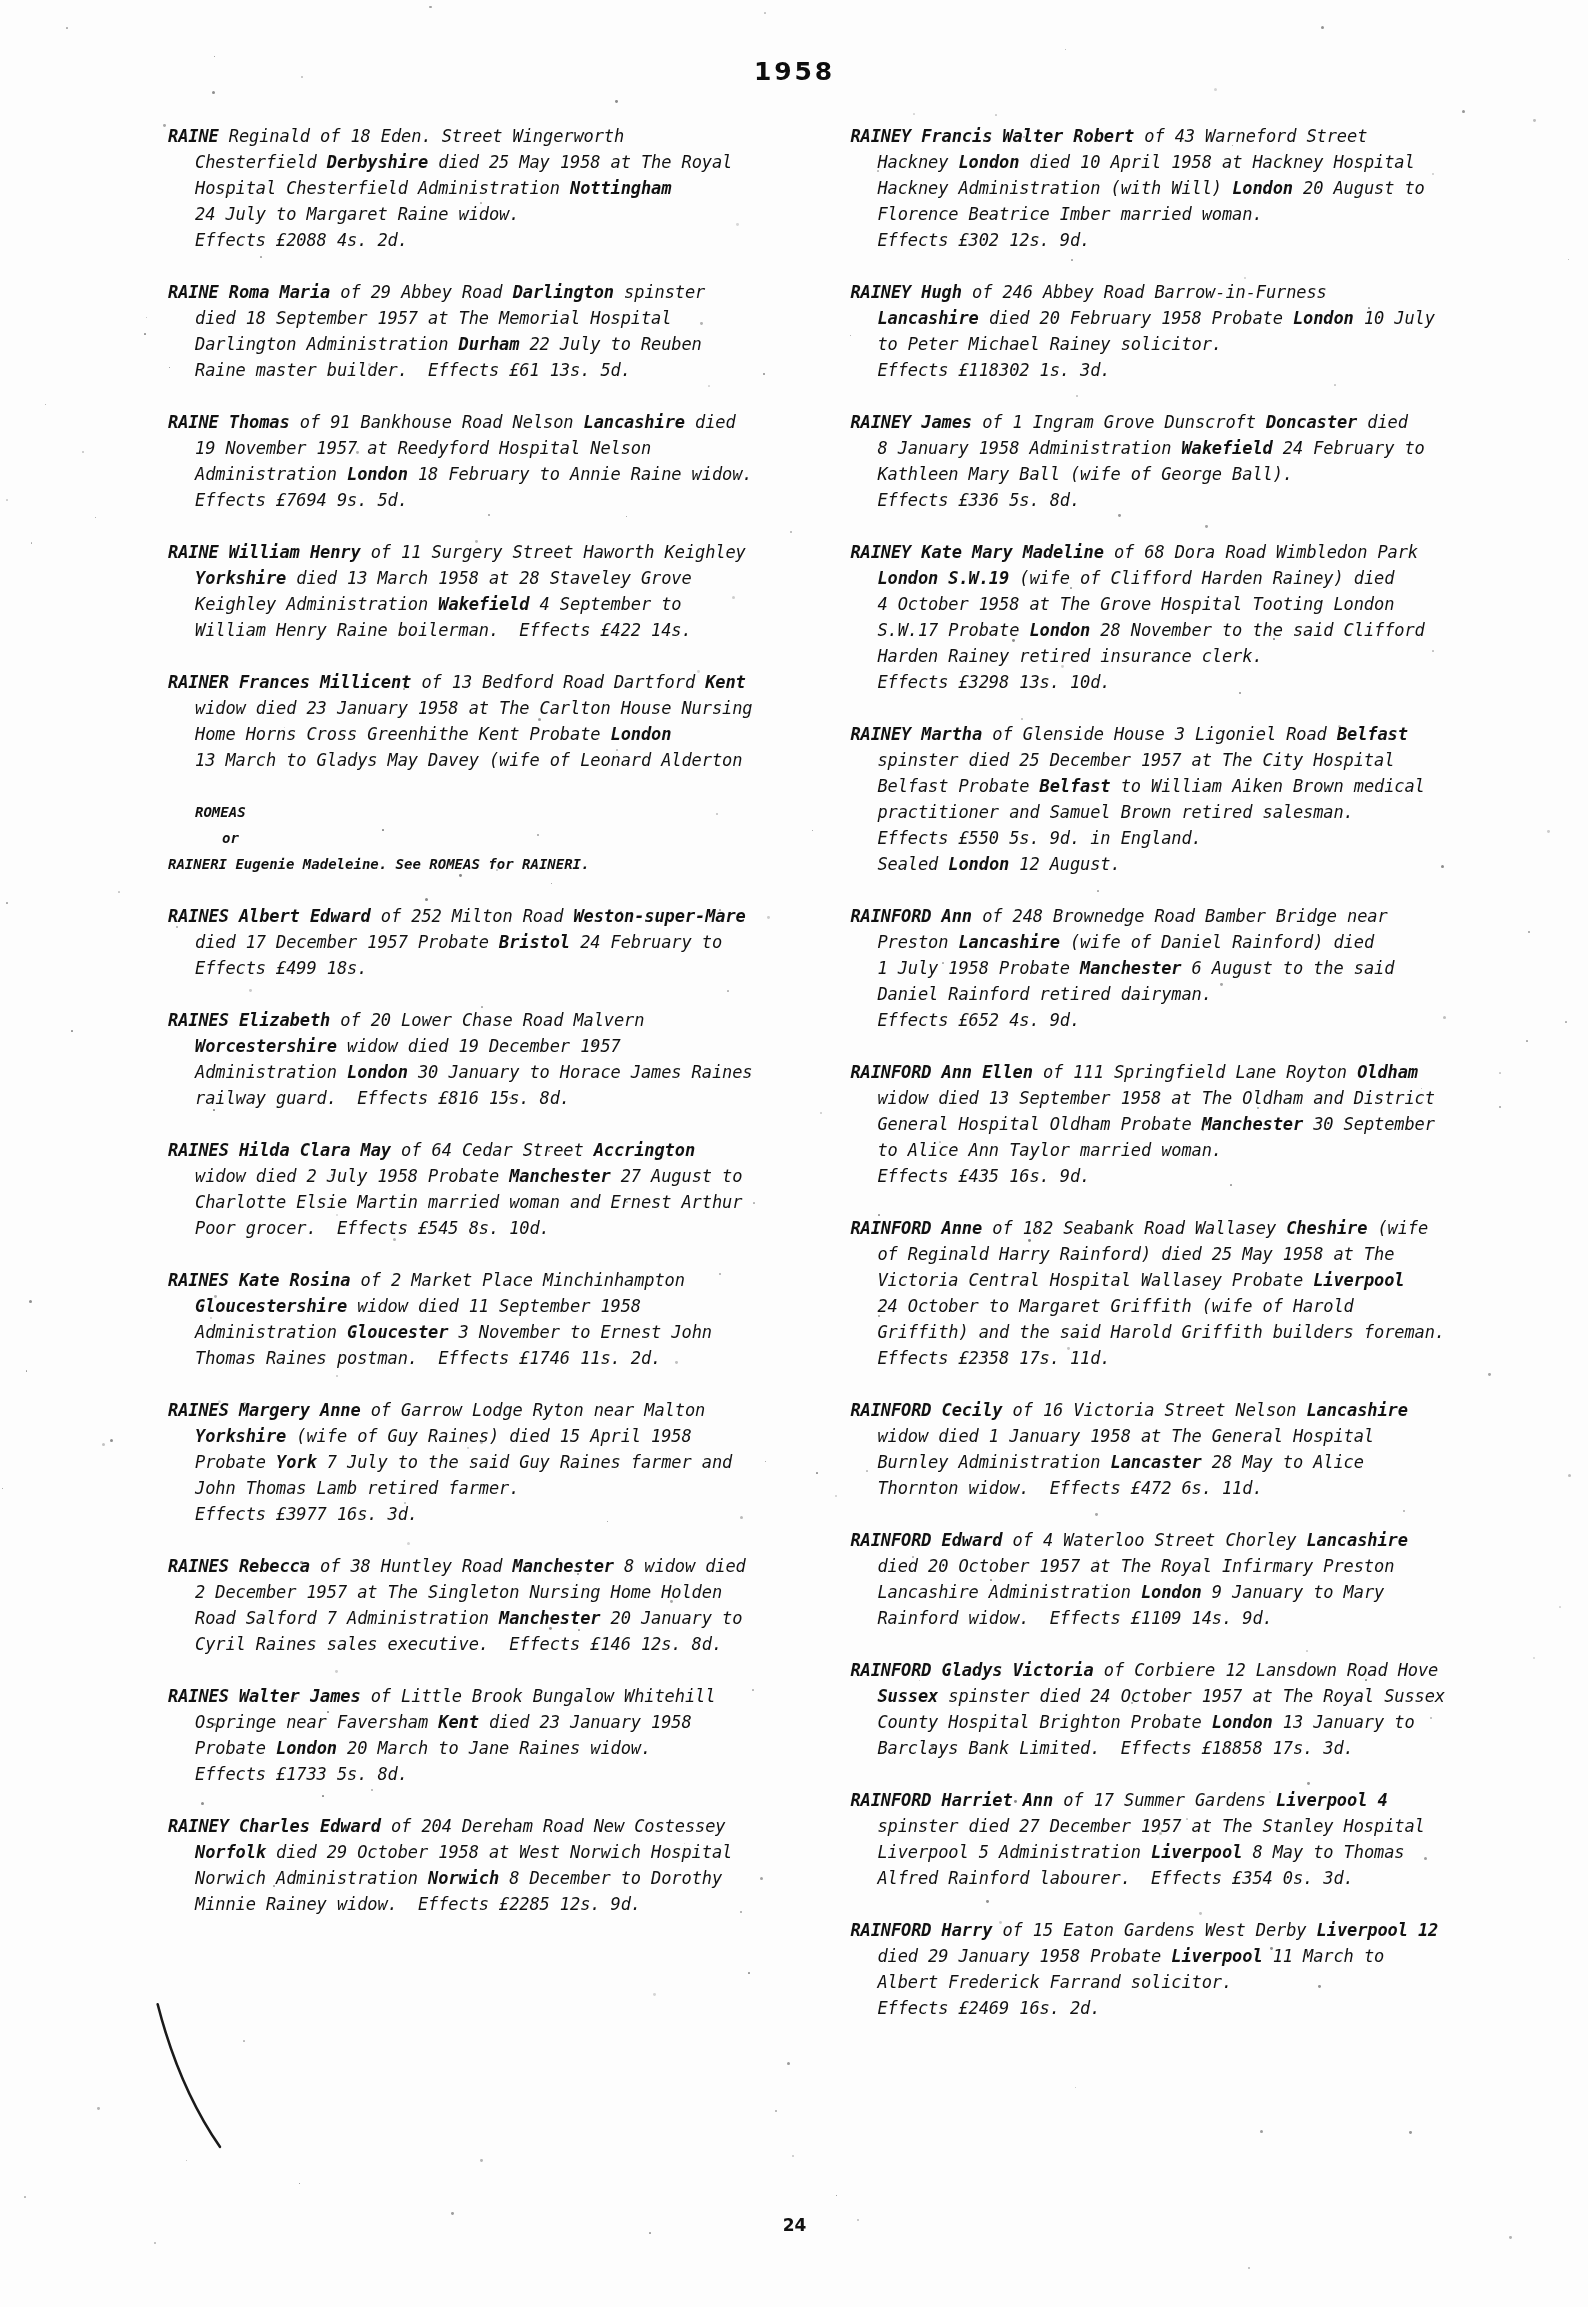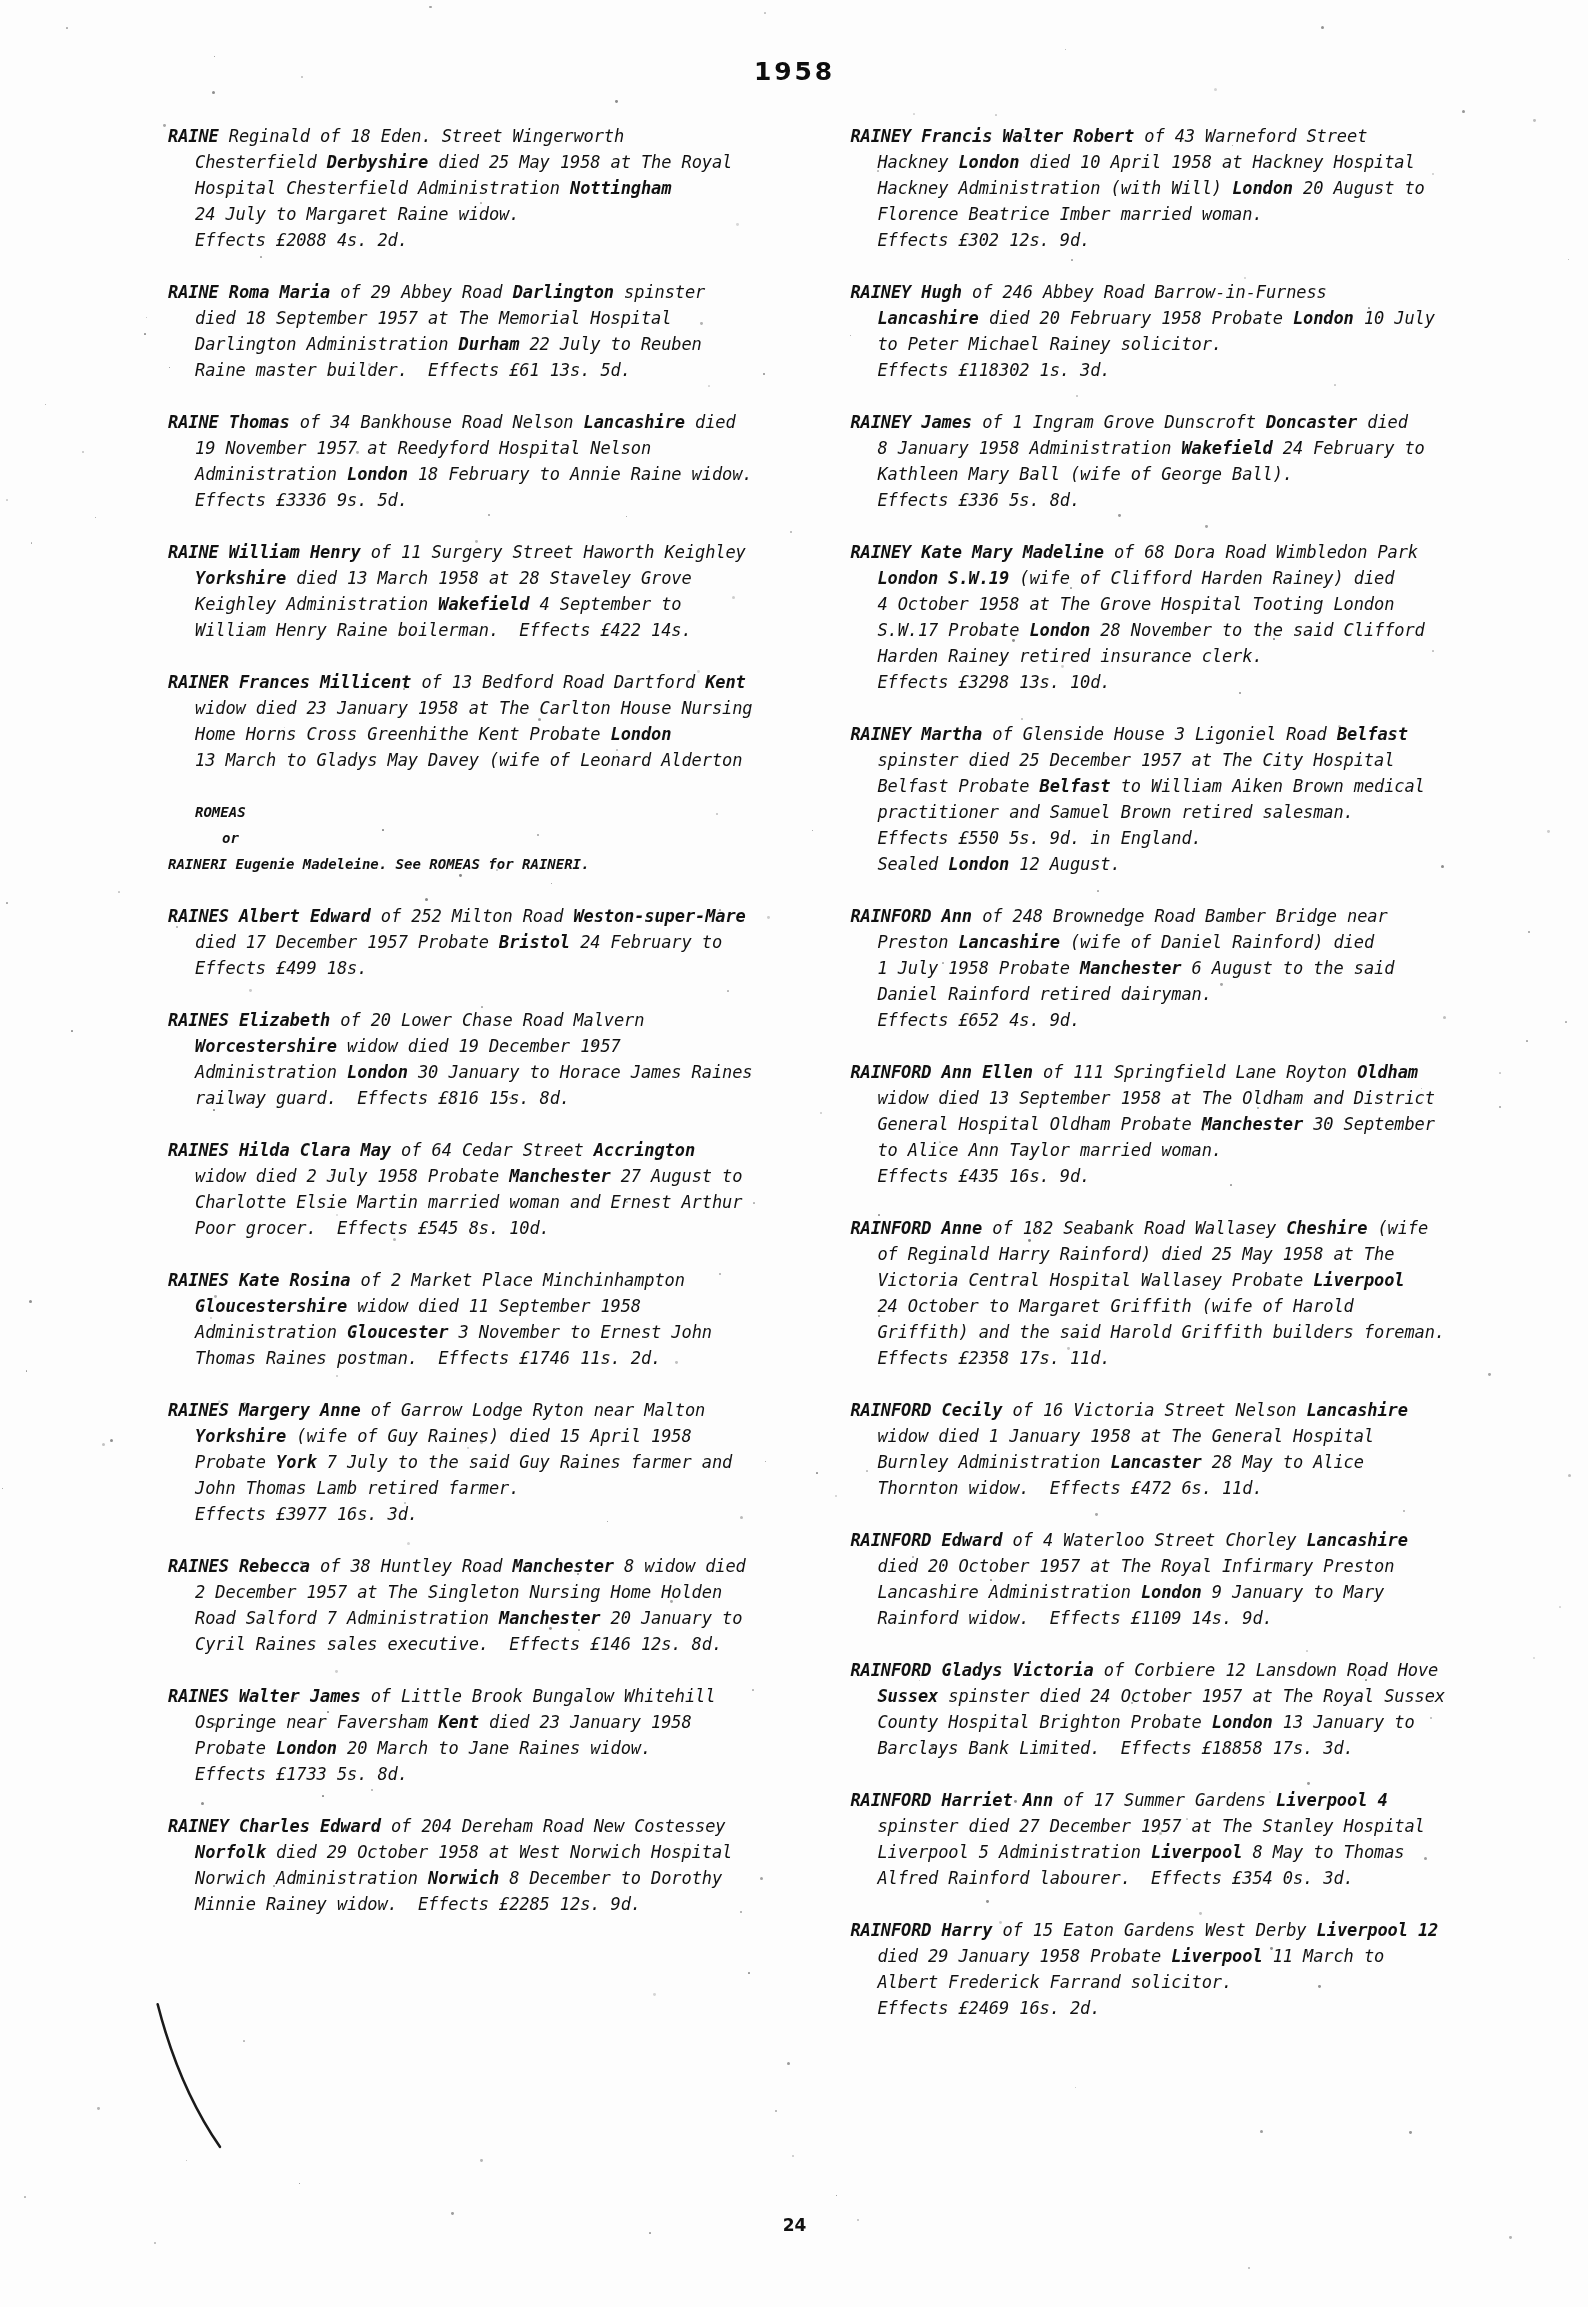--- a/index.html
+++ b/index.html
@@ -116,24 +116,24 @@
           <span class="ln cont"><span>24 July to Margaret Raine widow.</span></span>
           <span class="ln cont"><span>Effects £2088 4s. 2d.</span></span>
         </div>
         <div class="entry">
           <span class="ln"><b>RAINE</b><span> </span><b>Roma Maria</b><span> of 29 Abbey Road </span><b>Darlington</b><span> spinster</span></span>
           <span class="ln cont"><span>died 18 September 1957 at The Memorial Hospital</span></span>
           <span class="ln cont"><span>Darlington Administration </span><b>Durham</b><span> 22 July to Reuben</span></span>
           <span class="ln cont"><span>Raine master builder.  Effects £61 13s. 5d.</span></span>
         </div>
         <div class="entry">
-          <span class="ln"><b>RAINE</b><span> </span><b>Thomas</b><span> of 34 Bankhouse Road Nelson </span><b>Lancashire</b><span> died</span></span>
+          <span class="ln"><b>RAINE</b><span> </span><b>Thomas</b><span> of 91 Bankhouse Road Nelson </span><b>Lancashire</b><span> died</span></span>
           <span class="ln cont"><span>19 November 1957 at Reedyford Hospital Nelson</span></span>
           <span class="ln cont"><span>Administration </span><b>London</b><span> 18 February to Annie Raine widow.</span></span>
-          <span class="ln cont"><span>Effects £3336 9s. 5d.</span></span>
+          <span class="ln cont"><span>Effects £7694 9s. 5d.</span></span>
         </div>
         <div class="entry">
           <span class="ln"><b>RAINE William Henry</b><span> of 11 Surgery Street Haworth Keighley</span></span>
           <span class="ln cont"><b>Yorkshire</b><span> died 13 March 1958 at 28 Staveley Grove</span></span>
           <span class="ln cont"><span>Keighley Administration </span><b>Wakefield</b><span> 4 September to</span></span>
           <span class="ln cont"><span>William Henry Raine boilerman.  Effects £422 14s.</span></span>
         </div>
         <div class="entry">
           <span class="ln"><b>RAINER Frances Millicent</b><span> of 13 Bedford Road Dartford </span><b>Kent</b></span>
           <span class="ln cont"><span>widow died 23 January 1958 at The Carlton House Nursing</span></span>

